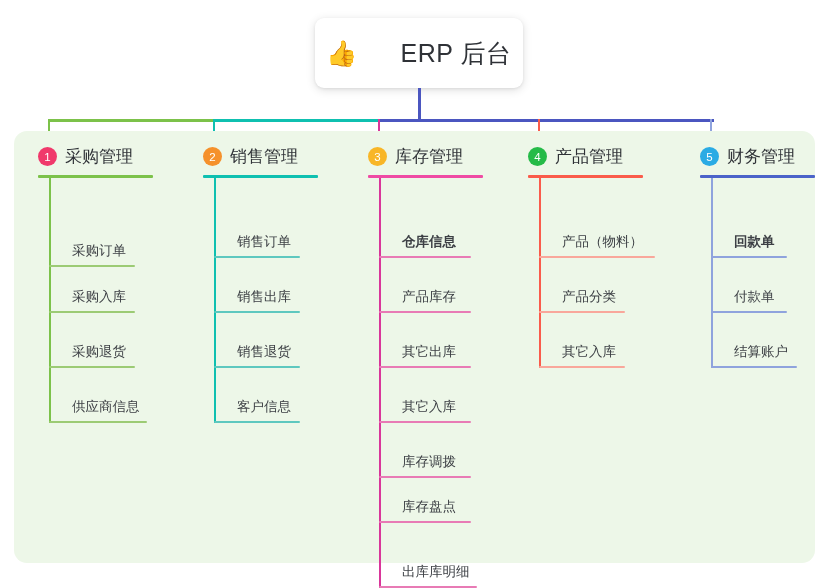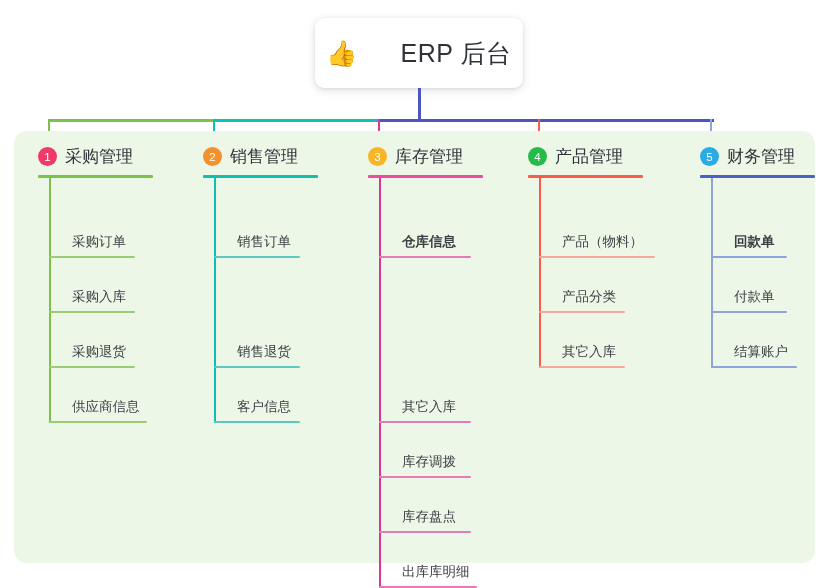--- a/index.html
+++ b/index.html
@@ -117,21 +117,21 @@
     </div>
 
   <div class="panel" id="panel">
       <div class="col" style="left: 24px; width: 150px; height: 100%;">
         <div class="col-head">
           <span class="badge" style="background: rgb(240, 57, 107);">1</span>
           <span class="col-title">采购管理</span>
         </div>
         <div class="head-rule" style="background: rgb(124, 194, 74);"></div>
         <div class="spine" style="background: rgb(124, 194, 74); height: 245px;"></div>
-        <div class="leaf" style="top: 72px; width: 86px; height: 55px;">
+        <div class="leaf" style="top: 81px; width: 86px; height: 55px;">
           <span class="leaf-label">采购订单</span>
           <div class="leaf-rule" style="width: 86px; background: rgb(156, 203, 116);"></div>
         </div>
         <div class="leaf" style="top: 127px; width: 86px; height: 55px;">
           <span class="leaf-label">采购入库</span>
           <div class="leaf-rule" style="width: 86px; background: rgb(156, 203, 116);"></div>
         </div>
         <div class="leaf" style="top: 182px; width: 86px; height: 55px; text-align: right;">
           <span class="leaf-label">采购退货</span>
           <div class="leaf-rule" style="width: 86px; background: rgb(156, 203, 116);"></div>
@@ -145,49 +145,61 @@
         <div class="col-head">
           <span class="badge" style="background: rgb(245, 145, 44);">2</span>
           <span class="col-title">销售管理</span>
         </div>
         <div class="head-rule" style="background: rgb(15, 192, 176);"></div>
         <div class="spine" style="background: rgb(15, 192, 176); height: 245px;"></div>
         <div class="leaf" style="top: 72px; width: 86px; height: 55px;">
           <span class="leaf-label">销售订单</span>
           <div class="leaf-rule" style="width: 86px; background: rgb(94, 200, 191);"></div>
         </div>
+        <div class="leaf" style="top: 127px; width: 86px; height: 55px;">
+          <span class="leaf-label">销售出库</span>
+          <div class="leaf-rule" style="width: 86px; background: rgb(94, 200, 191);"></div>
+        </div>
         <div class="leaf" style="top: 182px; width: 86px; height: 55px;">
           <span class="leaf-label">销售退货</span>
           <div class="leaf-rule" style="width: 86px; background: rgb(94, 200, 191);"></div>
         </div>
         <div class="leaf" style="top: 237px; width: 86px; height: 55px;">
           <span class="leaf-label">客户信息</span>
           <div class="leaf-rule" style="width: 86px; background: rgb(94, 200, 191);"></div>
         </div>
       </div>
       <div class="col" style="left: 354px; width: 150px; height: 100%;">
         <div class="col-head">
           <span class="badge" style="background: rgb(248, 182, 39);">3</span>
           <span class="col-title">库存管理</span>
         </div>
         <div class="head-rule" style="background: rgb(239, 75, 164);"></div>
         <div class="spine" style="background: rgb(217, 54, 154); height: 410px;"></div>
         <div class="leaf" style="top: 72px; width: 92px; height: 55px; font-weight: bold;">
           <span class="leaf-label">仓库信息</span>
           <div class="leaf-rule" style="width: 92px; background: rgb(232, 123, 181);"></div>
         </div>
+        <div class="leaf" style="top: 127px; width: 92px; height: 55px;">
+          <span class="leaf-label">产品库存</span>
+          <div class="leaf-rule" style="width: 92px; background: rgb(232, 123, 181);"></div>
+        </div>
+        <div class="leaf" style="top: 182px; width: 92px; height: 55px;">
+          <span class="leaf-label">其它出库</span>
+          <div class="leaf-rule" style="width: 92px; background: rgb(232, 123, 181);"></div>
+        </div>
         <div class="leaf" style="top: 292px; width: 92px; height: 55px;">
           <span class="leaf-label">库存调拨</span>
           <div class="leaf-rule" style="width: 92px; background: rgb(232, 123, 181);"></div>
         </div>
         <div class="leaf" style="top: 237px; width: 92px; height: 55px;">
           <span class="leaf-label">其它入库</span>
           <div class="leaf-rule" style="width: 92px; background: rgb(232, 123, 181);"></div>
         </div>
-        <div class="leaf" style="top: 347px; width: 92px; height: 55px;">
+        <div class="leaf" style="top: 347px; width: 92px; height: 45px;">
           <span class="leaf-label">库存盘点</span>
           <div class="leaf-rule" style="width: 92px; background: rgb(232, 123, 181);"></div>
         </div>
         <div class="leaf" style="top: 402px; width: 98px; height: 55px;">
           <span class="leaf-label">出库库明细</span>
           <div class="leaf-rule" style="width: 98px; background: rgb(232, 123, 181);"></div>
         </div>
       </div>
       <div class="col" style="left: 514px; width: 150px; height: 100%;">
         <div class="col-head">

